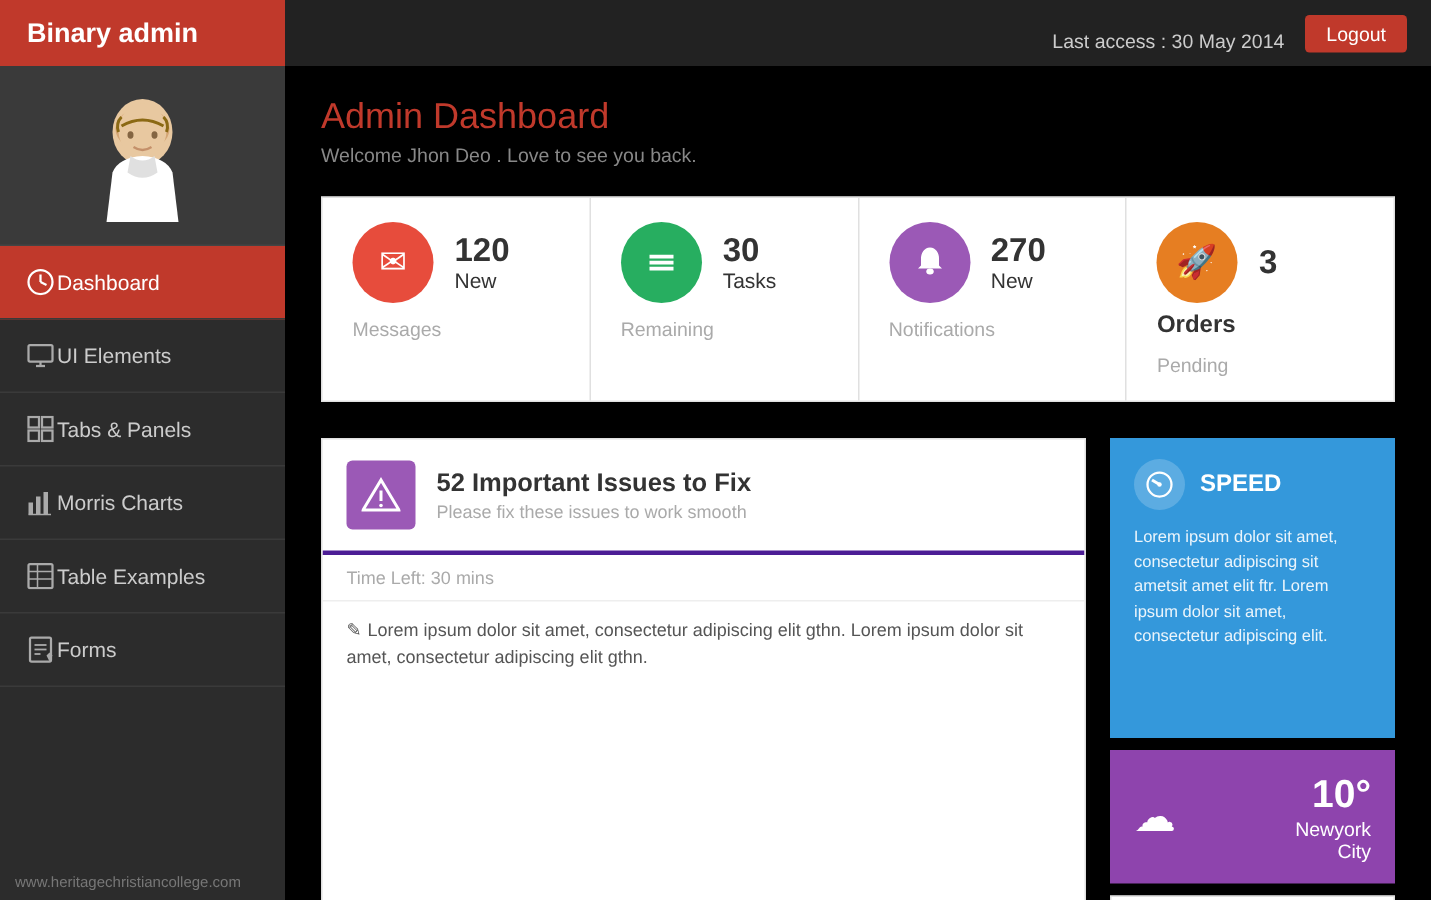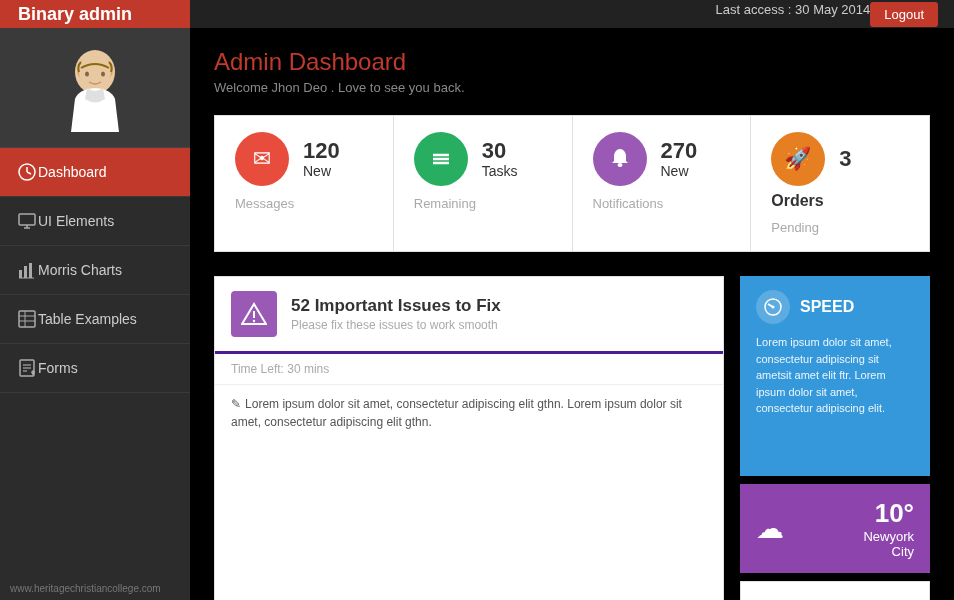--- a/index.html
+++ b/index.html
@@ -6,38 +6,39 @@
     body { font-family: Arial, sans-serif; background: #f0f0f0; width: 954px; height: 600px; overflow: hidden; display: flex; flex-direction: column; }
 
     
     .topbar {
       background: #222;
       color: #ccc;
       display: flex;
       align-items: center;
       justify-content: space-between;
       padding: 0 16px;
-      height: 28px;
+      height: 44px;
       flex-shrink: 0;
     }
     .topbar-brand {
       background: #c0392b;
       color: #fff;
       font-weight: bold;
       font-size: 18px;
       padding: 0 18px;
       height: 44px;
       display: flex;
       align-items: center;
       margin-left: -16px;
       min-width: 190px;
     }
     .topbar-right {
       display: flex;
-      align-items: flex-start;
+      align-items: flex-end;
+      gap: 14px;
       font-size: 13px;
       color: #ccc;
     }
     .logout-btn {
       background: #c0392b;
       color: #fff;
       border: none;
       padding: 5px 14px;
       font-size: 13px;
       cursor: pointer;
@@ -368,20 +369,31 @@
         <span class="nav-icon">
           <svg width="18" height="18" viewBox="0 0 18 18">
               <rect x="1" y="2" width="16" height="11" rx="1" fill="none" stroke="#aaa" stroke-width="1.5"></rect>
               <path d="M6 16 L12 16" stroke="#aaa" stroke-width="1.5"></path>
               <path d="M9 13 L9 16" stroke="#aaa" stroke-width="1.5"></path>
             </svg>
         </span>
         <span>UI Elements</span>
       </div>
 
+      <div class="nav-item">
+        <span class="nav-icon">
+          <svg width="18" height="18" viewBox="0 0 18 18">
+              <rect x="1" y="1" width="7" height="7" fill="none" stroke="#aaa" stroke-width="1.5"></rect>
+              <rect x="10" y="1" width="7" height="7" fill="none" stroke="#aaa" stroke-width="1.5"></rect>
+              <rect x="1" y="10" width="7" height="7" fill="none" stroke="#aaa" stroke-width="1.5"></rect>
+              <rect x="10" y="10" width="7" height="7" fill="none" stroke="#aaa" stroke-width="1.5"></rect>
+            </svg>
+        </span>
+        <span>Tabs &amp; Panels</span>
+      </div>
 
       <div class="nav-item">
         <span class="nav-icon">
           <svg width="18" height="18" viewBox="0 0 18 18">
               <rect x="1" y="9" width="3" height="8" fill="#aaa"></rect>
               <rect x="6" y="5" width="3" height="12" fill="#aaa"></rect>
               <rect x="11" y="2" width="3" height="15" fill="#aaa"></rect>
               <line x1="1" y1="17" x2="16" y2="17" stroke="#aaa" stroke-width="1"></line>
             </svg>
         </span>

